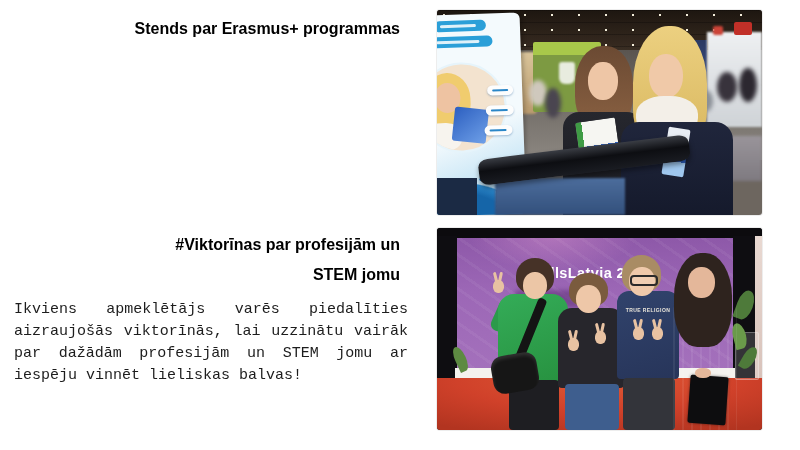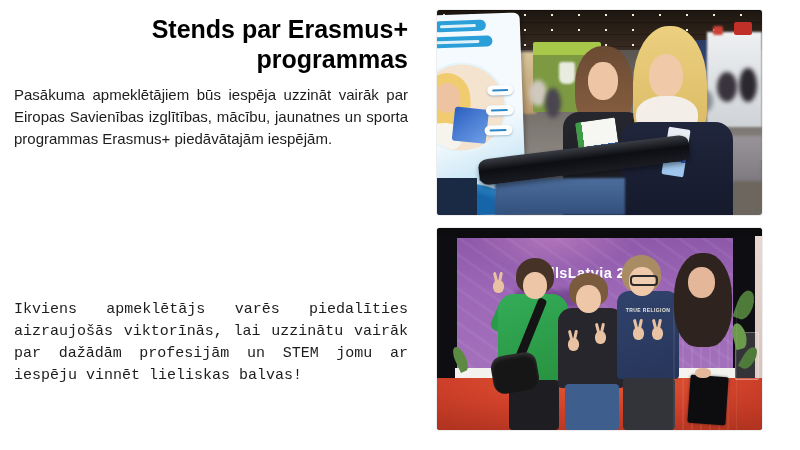--- a/index.html
+++ b/index.html
@@ -1,19 +1,19 @@
 <!DOCTYPE html>
 <html><head>
 <meta charset="utf-8">
 <style>
   html,body{margin:0;padding:0;background:#888;}
   .slide{position:relative;width:800px;height:450px;background:#ffffff;overflow:hidden;
          font-family:"Liberation Sans",sans-serif;color:#1a1a1a;}
   
-  .title{position:absolute;left:14px;width:394px;margin:0;font-size:25px;font-weight:bold;
+  .title{position:absolute;left:6px;width:394px;margin:0;font-size:16px;font-weight:bold;
          line-height:30px;text-align:right;color:#000;}
   .title span{display:block;}
   .t1{top:14px;} .t2{top:230px;}
   .body-text{position:absolute;left:14px;width:394px;margin:0;font-size:15px;line-height:22px;
          text-align:justify;color:#1d1d1d;}
   .b1{top:84px;} .b2{top:299px;font-family:Liberation Mono, monospace;}
   
   .photo{position:absolute;overflow:hidden;border-radius:3px;box-shadow:0 0 0 1px rgba(0,0,0,.07);
          margin:0;padding:0;}
   .photo1{left:437px;top:10px;width:325px;height:205px;background:#6d665f;}
@@ -133,22 +133,25 @@
   .w-hand{left:258px;top:140px;width:16px;height:10px;background:#e4b79a;border-radius:45%;}
 </style>
 </head>
 <body>
 
 <div class="slide">
 
   <h1 class="title t1">
     <span>Stends par Erasmus+ programmas</span>
   </h1>
-  <p class="body-text b1">Pasākuma apmeklētājiem būs iespēja uzzināt vairāk par Eiropas Savienības izglītības, mācību, jaunatnes un sporta programmas Erasmus+ piedāvātajām iespējām.</p>
-
+
+  <h1 class="title t2">
+    <span>#Viktorīnas par profesijām un</span>
+    <span>STEM jomu</span>
+  </h1>
   <p class="body-text b2">Ikviens apmeklētājs varēs piedalīties aizraujošās viktorīnās, lai uzzinātu vairāk par dažādām profesijām un STEM jomu ar iespēju vinnēt lieliskas balvas!</p>
 
   <figure class="photo photo1" title="Two young visitors holding brochures beside a blue Erasmus+ roll-up banner with a QR code and a touchscreen kiosk in a busy exhibition hall">
     <div class="ceiling"></div>
     <div class="hall"></div>
     <div class="booth-wood"></div>
     <div class="booth-green"></div>
     <div class="booth-glyph"></div>
     <div class="poster-blue"></div>
     <div class="banners-white"></div>

